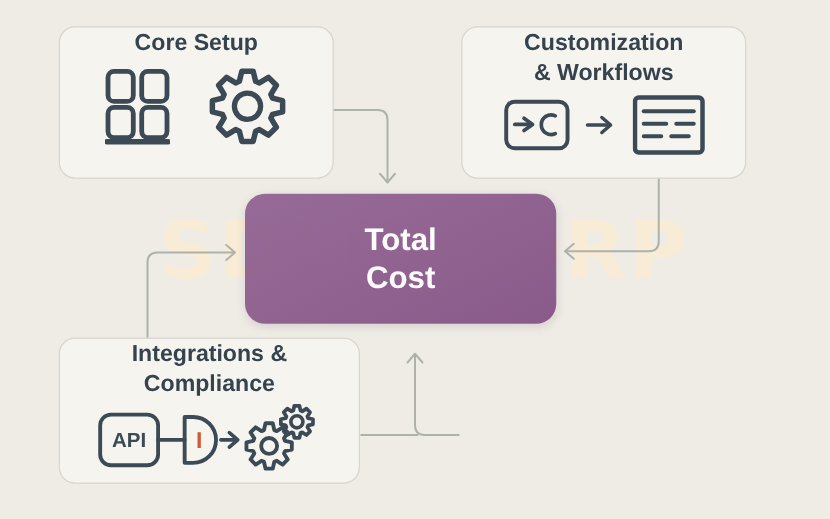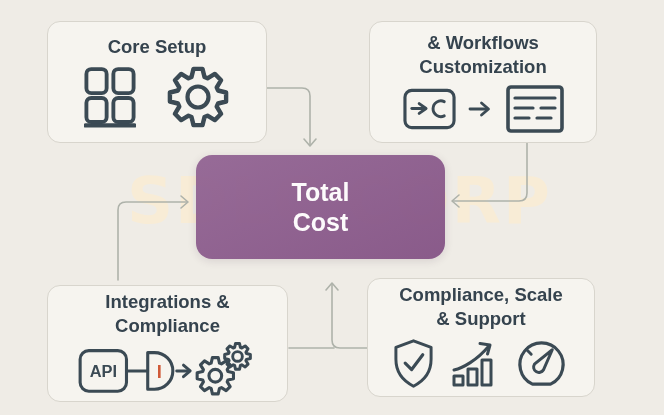--- a/index.html
+++ b/index.html
@@ -4,28 +4,28 @@
 <style>
   html,body{margin:0;padding:0;background:#efece6;}
   .canvas{position:relative;width:664px;height:415px;background:#efece6;overflow:hidden;
           font-family:"Liberation Sans",sans-serif;}
   .watermark{position:absolute;left:127px;top:164px;z-index:0;white-space:nowrap;
              font-family:"DejaVu Sans",sans-serif;font-weight:700;font-size:64px;
              letter-spacing:2px;color:#f8ecd6;user-select:none;}
   .connectors{position:absolute;left:0;top:0;z-index:1;}
   .connectors path{stroke:#aeb2aa;stroke-width:1.6;fill:none;stroke-linecap:round;stroke-linejoin:round;}
   .node{position:absolute;z-index:2;background:#f6f4ef;border:1.5px solid #d8d5cd;border-radius:13px;
-        display:flex;flex-direction:column;align-items:center;justify-content:center;box-sizing:border-box;}
+        display:flex;flex-direction:column;align-items:center;box-sizing:border-box;}
   .node .title{font-size:18.5px;font-weight:600;color:#35434e;line-height:1.28;text-align:center;}
   .icons-row{display:flex;align-items:center;justify-content:center;}
   .node-tl{left:47px;top:21px;width:220px;height:122px;}
   .node-tl .icons-row{gap:30px;margin-top:7px;}
   .node-tr{left:369px;top:21px;width:228px;height:122px;}
   .node-tr .icons-row{gap:12px;margin-top:7px;}
-  .node-bl{left:47px;top:285px;width:241px;height:117px;}
+  .node-bl{left:47px;top:270px;width:241px;height:117px;}
   .node-bl .icons-row{margin-top:4px;}
   .node-br{left:367px;top:278px;width:228px;height:119px;}
   .node-br .icons-row{gap:16px;margin-top:6px;}
   .center-node{position:absolute;z-index:2;left:196px;top:155px;width:249px;height:104px;
         border-radius:16px;background:linear-gradient(155deg,rgba(146,100,147,.95),rgba(132,83,133,.95));
         box-shadow:0 2px 8px rgba(70,45,70,.14);
         display:flex;flex-direction:column;align-items:center;justify-content:center;
         color:#fdfbfc;font-size:25px;font-weight:600;line-height:1.2;text-align:center;}
   svg{display:block;}
   .st{stroke:#3b4a54;fill:none;stroke-linecap:round;stroke-linejoin:round;}
@@ -70,22 +70,22 @@
         <path class="st" d="M1.5,61.5 H52.5" stroke-width="4.5"></path>
       </svg>
       <svg width="64" height="64" viewBox="0 0 64 64">
         <path class="st" stroke-width="4.4" d="M52.0,25.5L60.1,27.5L60.1,36.5L52.0,38.5L50.7,41.5L55.1,48.8L48.8,55.1L41.5,50.7L38.5,52.0L36.5,60.1L27.5,60.1L25.5,52.0L22.5,50.7L15.2,55.1L8.9,48.8L13.3,41.5L12.0,38.5L3.9,36.5L3.9,27.5L12.0,25.5L13.3,22.5L8.9,15.2L15.2,8.9L22.5,13.3L25.5,12.0L27.5,3.9L36.5,3.9L38.5,12.0L41.5,13.3L48.8,8.9L55.1,15.2L50.7,22.5Z"></path>
         <circle class="st" cx="32" cy="32" r="10.5" stroke-width="4.2"></circle>
       </svg>
     </div>
   </div>
 
   <div class="node node-tr">
+    <div class="title">Customization</div>
     <div class="title">&amp; Workflows</div>
-    <div class="title">Customization</div>
     <div class="icons-row">
       <svg width="53" height="42" viewBox="0 0 54 42">
         <rect class="st" x="2" y="2" width="50" height="38" rx="7" stroke-width="3.2"></rect>
         <path class="st" d="M9,20.5 H20" stroke-width="3"></path>
         <path class="st" d="M16.5,15.5 L23.5,20.5 L16.5,25.5" stroke-width="3"></path>
         <path class="st" d="M42,13.5 A8,8 0 1 0 42,28" stroke-width="3"></path>
       </svg>
       <svg width="26" height="20" viewBox="0 0 26 20">
         <path class="st" d="M2,10 H19" stroke-width="2.8"></path>
         <path class="st" d="M13.5,4 L20.5,10 L13.5,16" stroke-width="2.8"></path>
@@ -125,36 +125,14 @@
         <g>
           <path class="st" stroke-width="3.1" d="M174.3,13.0L178.3,13.9L178.3,18.1L174.3,19.0L173.7,20.4L175.9,23.9L172.9,26.9L169.4,24.7L168.0,25.3L167.1,29.3L162.9,29.3L162.0,25.3L160.6,24.7L157.1,26.9L154.1,23.9L156.3,20.4L155.7,19.0L151.7,18.1L151.7,13.9L155.7,13.0L156.3,11.6L154.1,8.1L157.1,5.1L160.6,7.3L162.0,6.7L162.9,2.7L167.1,2.7L168.0,6.7L169.4,7.3L172.9,5.1L175.9,8.1L173.7,11.6Z"></path>
           <circle class="st" cx="165" cy="16" r="5" stroke-width="3"></circle>
           <path class="st" fill="#f6f4ef" stroke-width="3.2" d="M155.1,31.7L160.8,33.0L160.8,39.0L155.1,40.3L154.3,42.3L157.4,47.2L153.2,51.4L148.3,48.3L146.3,49.1L145.0,54.8L139.0,54.8L137.7,49.1L135.7,48.3L130.8,51.4L126.6,47.2L129.7,42.3L128.9,40.3L123.2,39.0L123.2,33.0L128.9,31.7L129.7,29.7L126.6,24.8L130.8,20.6L135.7,23.7L137.7,22.9L139.0,17.2L145.0,17.2L146.3,22.9L148.3,23.7L153.2,20.6L157.4,24.8L154.3,29.7Z"></path>
           <circle class="st" cx="142" cy="36" r="6.6" stroke-width="3.2"></circle>
         </g>
       </svg>
     </div>
   </div>
 
-  <div class="node node-br">
-    <div class="title">Compliance, Scale</div>
-    <div class="title">&amp; Support</div>
-    <div class="icons-row">
-      <svg width="43" height="50" viewBox="0 0 46 54">
-        <path class="st" d="M23,2 L42,9 V22 C42,37 33,46 23,51 C13,46 4,37 4,22 V9 Z" stroke-width="3.2"></path>
-        <path class="st" d="M14,26 L21,33 L33,17" stroke-width="3.4"></path>
-      </svg>
-      <svg width="46" height="48" viewBox="0 0 46 48">
-        <rect class="st" x="3" y="36" width="9" height="9" stroke-width="3"></rect>
-        <rect class="st" x="17" y="29" width="9" height="16" stroke-width="3"></rect>
-        <rect class="st" x="31" y="20" width="9" height="25" stroke-width="3"></rect>
-        <path class="st" d="M3,30 C12,28 26,20 37,7" stroke-width="3"></path>
-        <path class="st" d="M29,3.5 L39,5 L36.5,14" stroke-width="3"></path>
-      </svg>
-      <svg width="57" height="55" viewBox="0 0 58 56">
-        <path class="st" d="M19.8,48 A22,22 0 1 1 38.2,48 Z" stroke-width="3.2"></path>
-        <path class="st" d="M13.5,12.5 L18.5,17.5" stroke-width="3"></path>
-        <path class="st" d="M40,13 L31,33.5 A5.4,5.4 0 1 1 21.8,27.7 Z" stroke-width="3"></path>
-      </svg>
-    </div>
-  </div>
 
 </div>
 
 </body></html>

